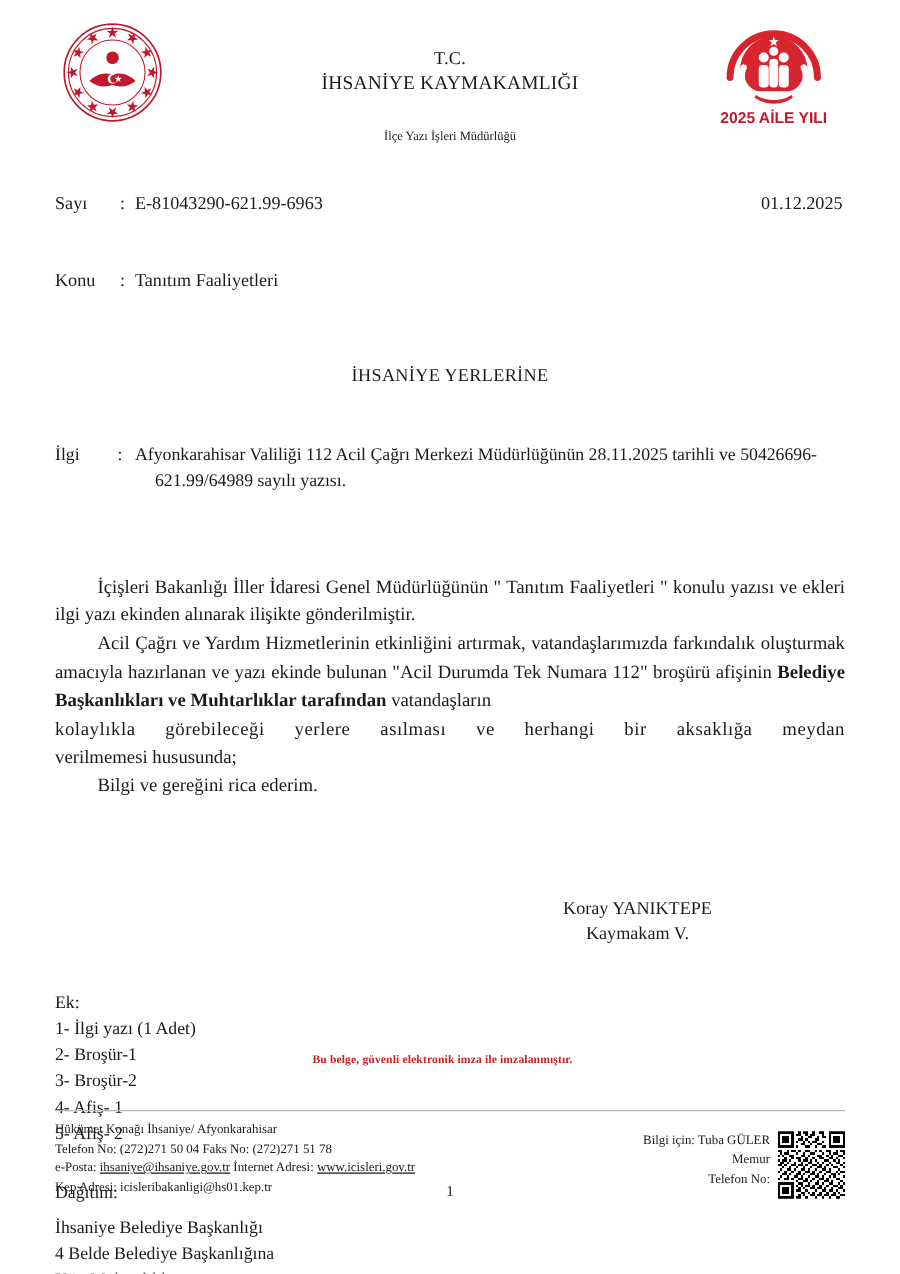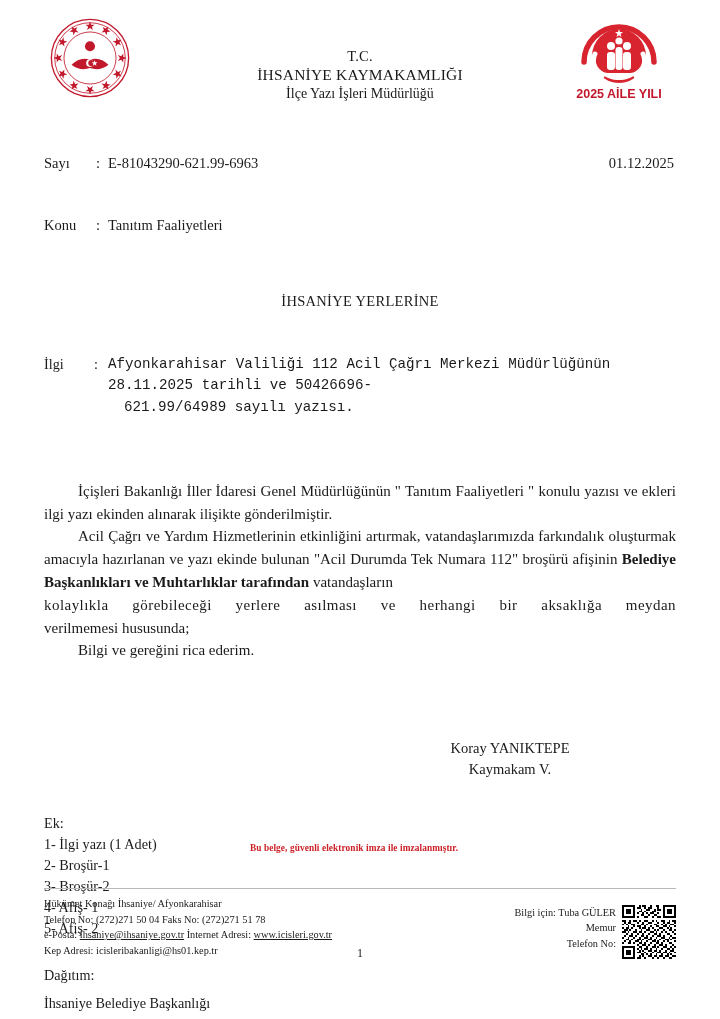--- a/index.html
+++ b/index.html
@@ -21,21 +21,21 @@
     height: 1019px;
     box-sizing: border-box;
     padding: 0 44px;
   }
 
   
   .header {
     position: relative;
     height: 112px;
     display: flex;
-    align-items: center;
+    align-items: flex-start;
     justify-content: center;
   }
   .emblem-left {
     position: absolute;
     left: 4px;
     top: 16px;
     width: 84px;
     height: 84px;
   }
   .emblem-right {
@@ -46,21 +46,21 @@
     height: 92px;
     text-align: center;
   }
   .header-titles {
     text-align: center;
     padding-top: 38px;
     line-height: 1.28;
   }
   .header-titles .l1 { font-size: 14.5px; letter-spacing: .2px; }
   .header-titles .l2 { font-size: 15.5px; letter-spacing: .2px; }
-  .header-titles .l3 { font-size: 14px; }
+  .header-titles .l3 { font-size: 10px; margin-top: 28px; }
 
   
   .meta {
     position: relative;
     margin-top: 24px;
     font-size: 14.5px;
     line-height: 1.55;
   }
   .meta-row { display: flex; margin-top: 40px; }
   .meta-label { width: 52px; flex: none; }
@@ -82,21 +82,21 @@
 
   
   .ilgi {
     display: flex;
     margin-top: 44px;
     font-size: 14.2px;
     line-height: 1.5;
   }
   .ilgi-label { width: 50px; flex: none; }
   .ilgi-colon { width: 14px; flex: none; }
-  .ilgi-text { flex: 1; padding-right: 8px; font-family: Liberation Mono, monospace; }
+  .ilgi-text { flex: 1; padding-right: 8px; }
   .ilgi-text .cont { display: block; padding-left: 16px; }
 
   
   .body-text {
     margin-top: 62px;
     font-size: 15px;
     line-height: 1.52;
     text-align: justify;
   }
   .body-text p { margin: 0; text-indent: 34px; }

